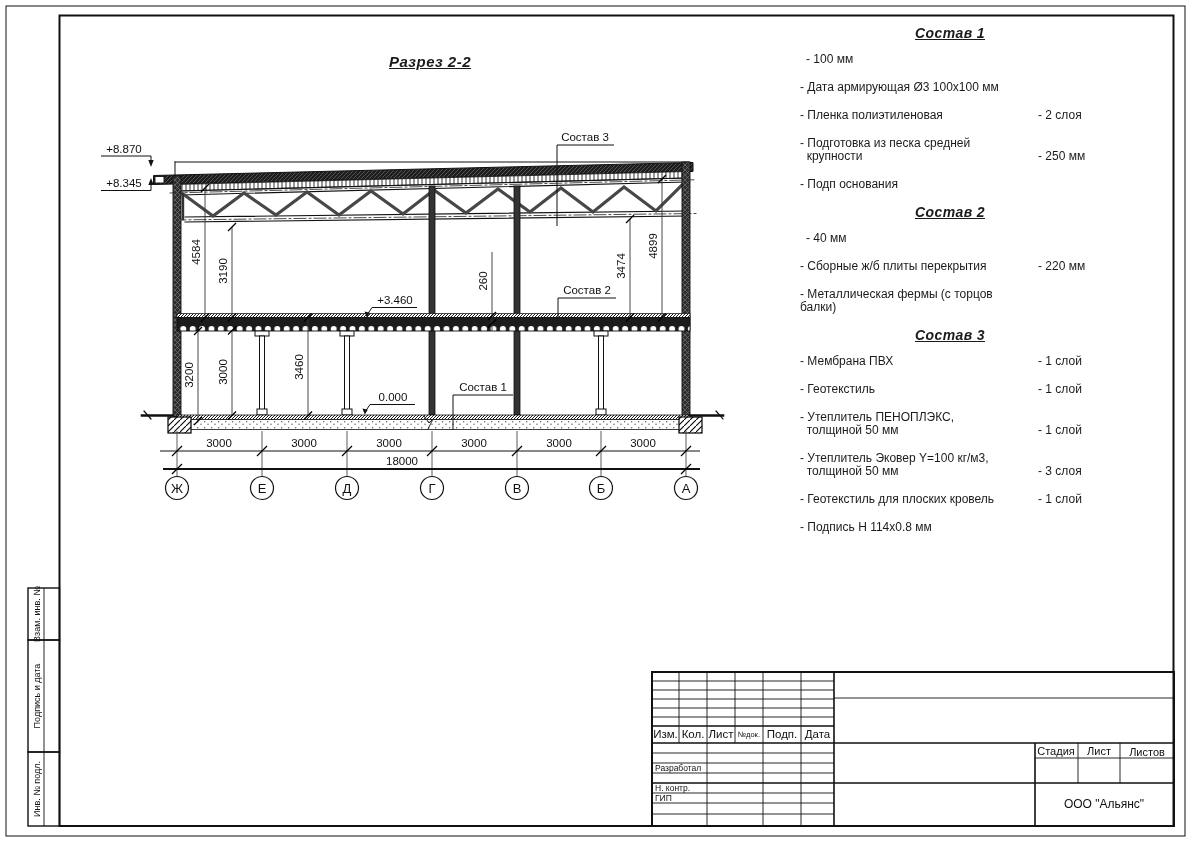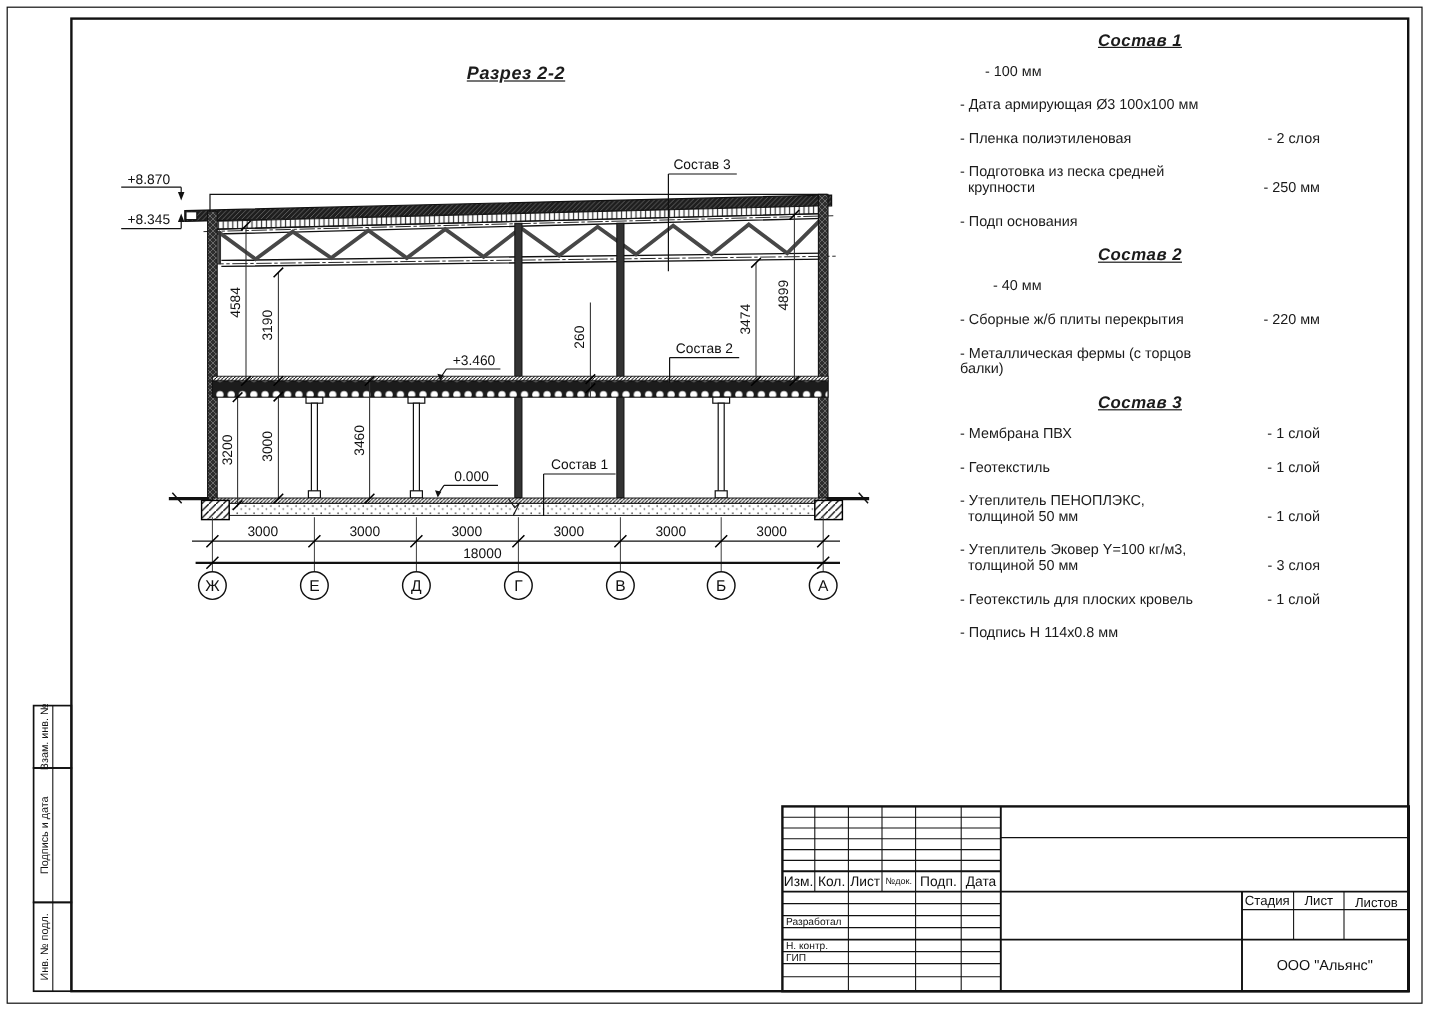--- a/index.html
+++ b/index.html
@@ -11,21 +11,21 @@
 
   .drawing-title{position:absolute;left:340px;top:29px;width:180px;text-align:center;
     font-size:15px;font-style:italic;font-weight:bold;text-decoration:underline;letter-spacing:.5px;margin-top:24px;}
 
   .panel{position:absolute;left:800px;top:27px;width:300px;font-size:12px;line-height:13px;}
   .sec-head{text-align:center;font-size:14px;font-style:italic;font-weight:bold;
     text-decoration:underline;margin:0 0 13px 0;letter-spacing:.4px;}
   .sec{margin-bottom:9px;}
   .item{display:flex;align-items:flex-end;margin-bottom:15px;}
   .item .nm{white-space:pre-wrap;flex:1 1 auto;}
-  .item .vl{white-space:nowrap;min-width:62px;text-align:right;margin-left:6px;}
+  .item .vl{white-space:nowrap;min-width:62px;text-align:left;margin-left:6px;}
 </style>
 </head>
 <body>
 
 <div id="sheet">
 
 <svg width="1191" height="842" viewBox="0 0 1191 842">
   <defs>
     <pattern id="roofHatch" width="4" height="4" patternUnits="userSpaceOnUse">
       <rect width="4" height="4" fill="#1e1e1e"></rect>

